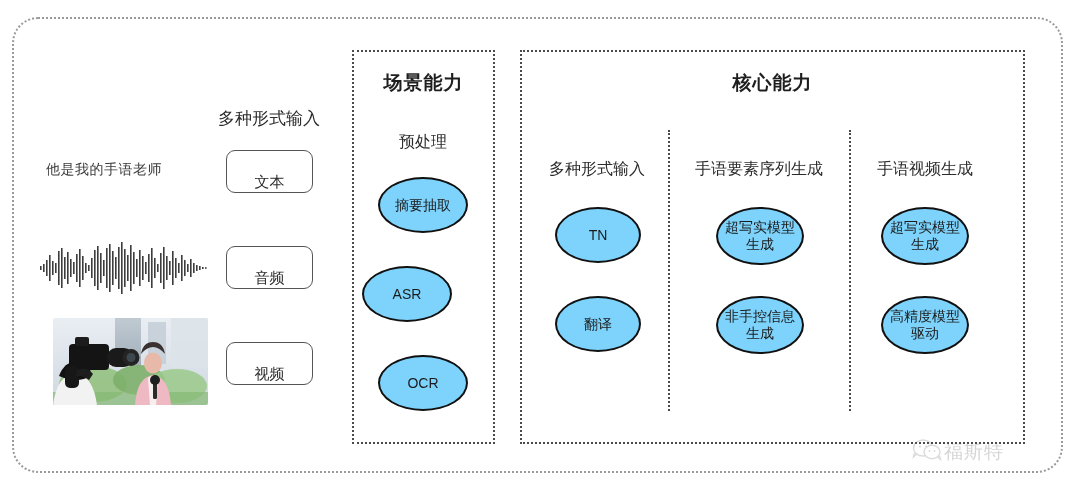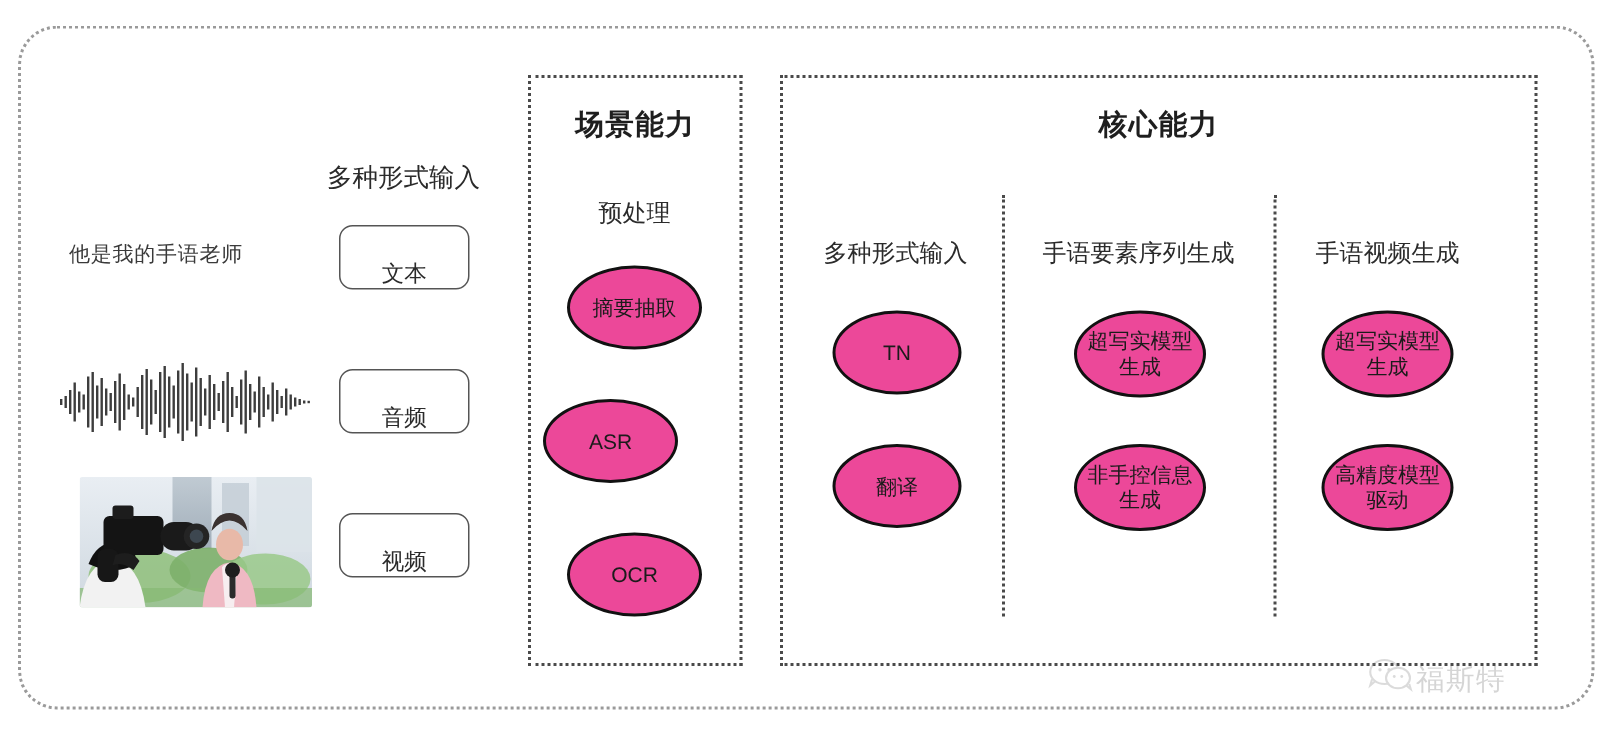--- a/index.html
+++ b/index.html
@@ -72,21 +72,21 @@
     color: #2b2b2b;
     white-space: nowrap;
     transform: translateX(-50%);
   }
 
   
   .ellipse {
     position: absolute;
     border: 2.5px solid #111111;
     border-radius: 50%;
-    background: #ec4899;
+    background: #7dd3fc;
     display: flex;
     align-items: center;
     justify-content: center;
     text-align: center;
     font-size: 14px;
     line-height: 1.2;
     color: #1b1b1b;
     box-sizing: border-box;
   }
   .ellipse span { display: block; padding: 0 4px; }

